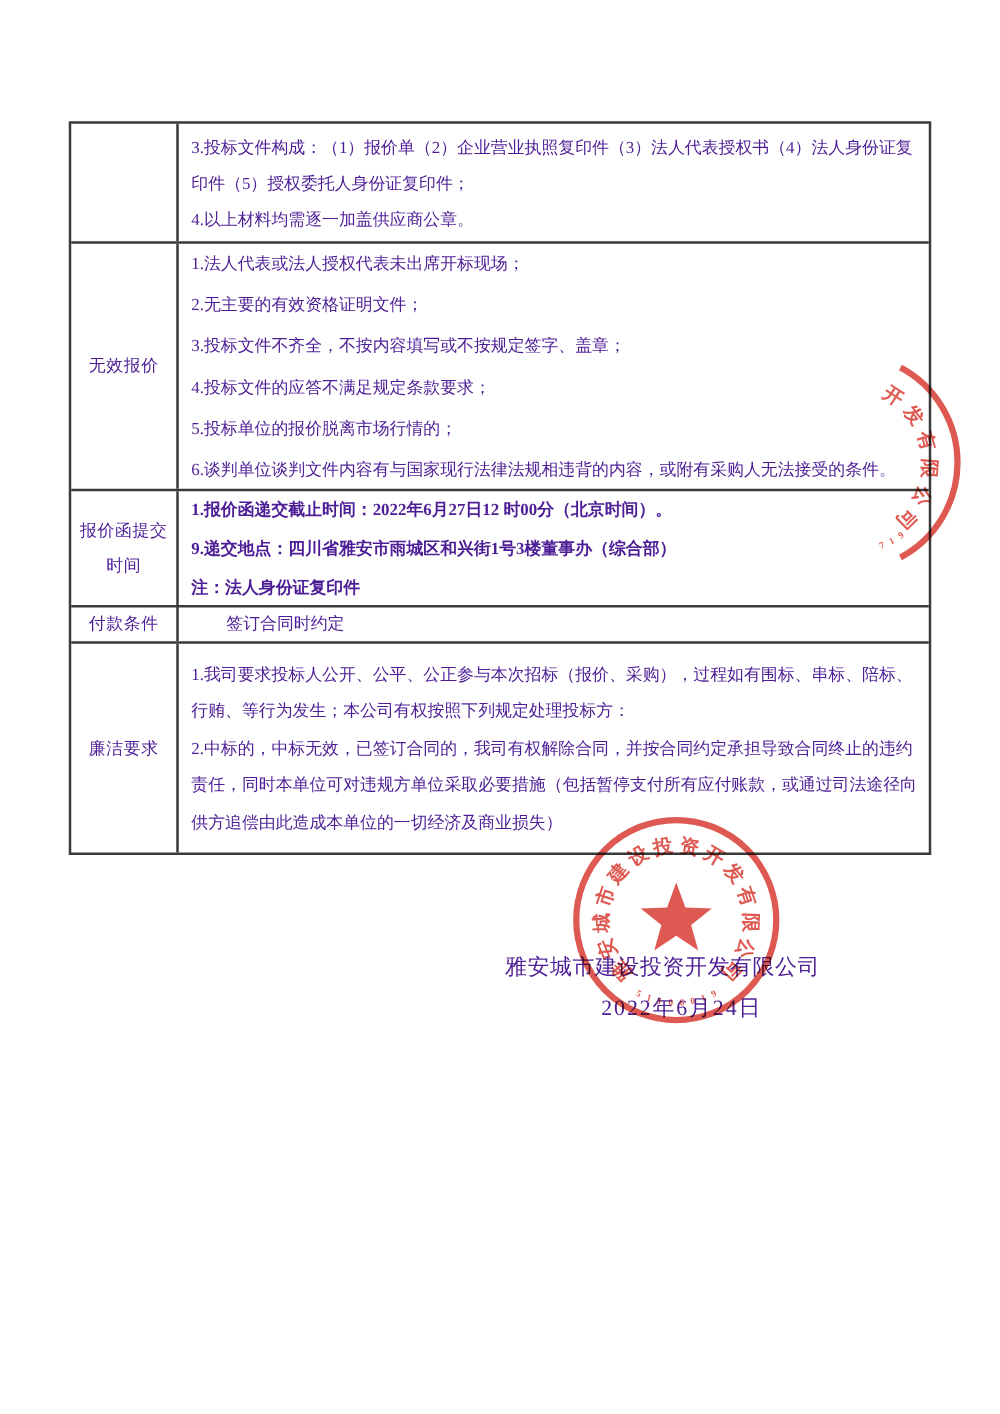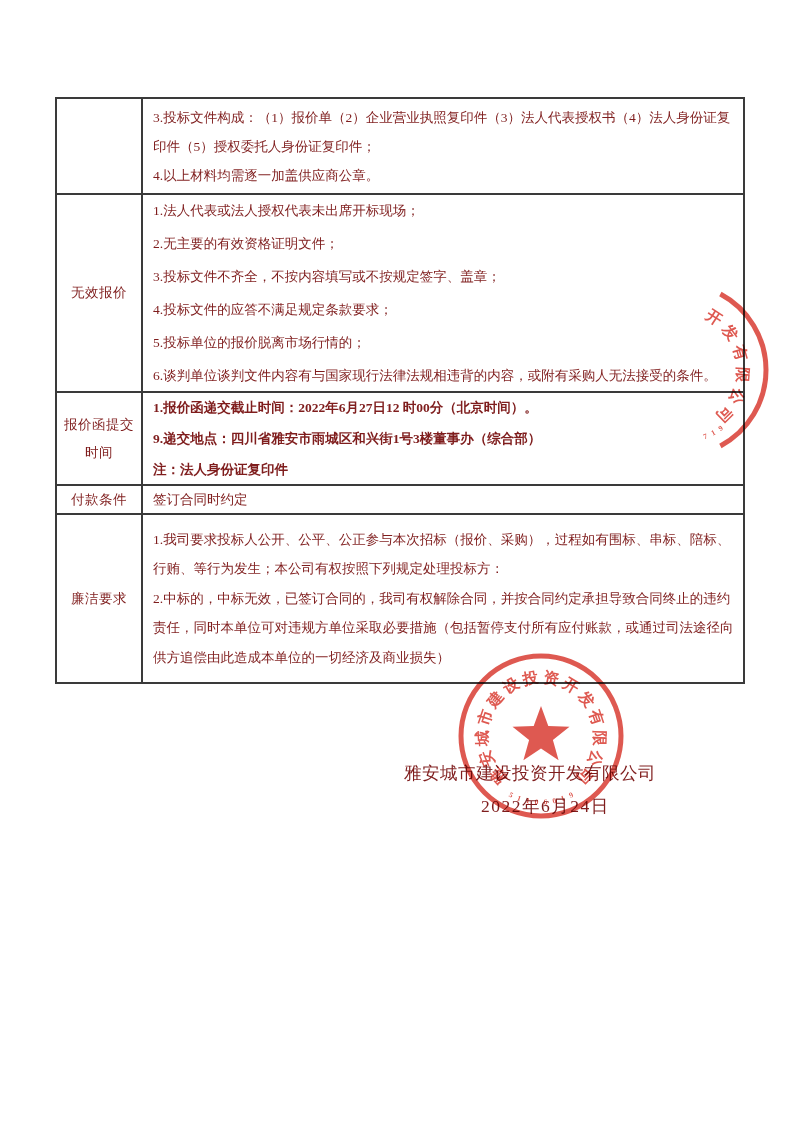--- a/index.html
+++ b/index.html
@@ -1,21 +1,21 @@
 <!DOCTYPE html>
 <html><head>
 <meta charset="utf-8">
 <style>
   html,body{margin:0;padding:0;background:#ffffff;}
   .page{
     position:relative;
     width:800px;height:1013px;
     background:#ffffff;
     font-family:"Liberation Serif","DejaVu Serif",serif;
-    color:#7f1d1d;
+    color:#4c1d95;
     overflow:hidden;
   }
   .doc-table{
     position:absolute;left:55px;top:97px;width:690px;
     border:2px solid #3a3a3a;
     box-sizing:border-box;
     font-size:13.5px;
   }
   .row{display:flex;box-sizing:border-box;}
   .row + .row{border-top:2px solid #3a3a3a;}
@@ -30,21 +30,21 @@
   }
   .content-cell{
     flex:1 1 auto;
     display:flex;flex-direction:column;justify-content:center;
     padding:2px 8px 2px 10px;box-sizing:border-box;
   }
   .content-cell p{margin:0;}
   .r1{height:94px;} .r1 .content-cell p{line-height:29px;}
   .r2{height:198px;} .r2 .content-cell p{line-height:33px;}
   .r3{height:93px;} .r3 .content-cell p{line-height:31px;font-weight:bold;}
-  .r4{height:29px;} .r4 .content-cell p{line-height:24px;}
+  .r4{height:29px;align-items:flex-end;} .r4 .content-cell p{line-height:24px;margin-left:28px;}
   .r5{height:169px;} .r5 .content-cell p{line-height:29.5px;}
   .sig-company{
     position:absolute;left:404px;top:761px;
     font-size:17.5px;letter-spacing:.5px;white-space:nowrap;
   }
   .sig-date{
     position:absolute;left:481px;top:794px;
     font-size:17.5px;letter-spacing:1.5px;white-space:nowrap;
   }
   .page-footer{

